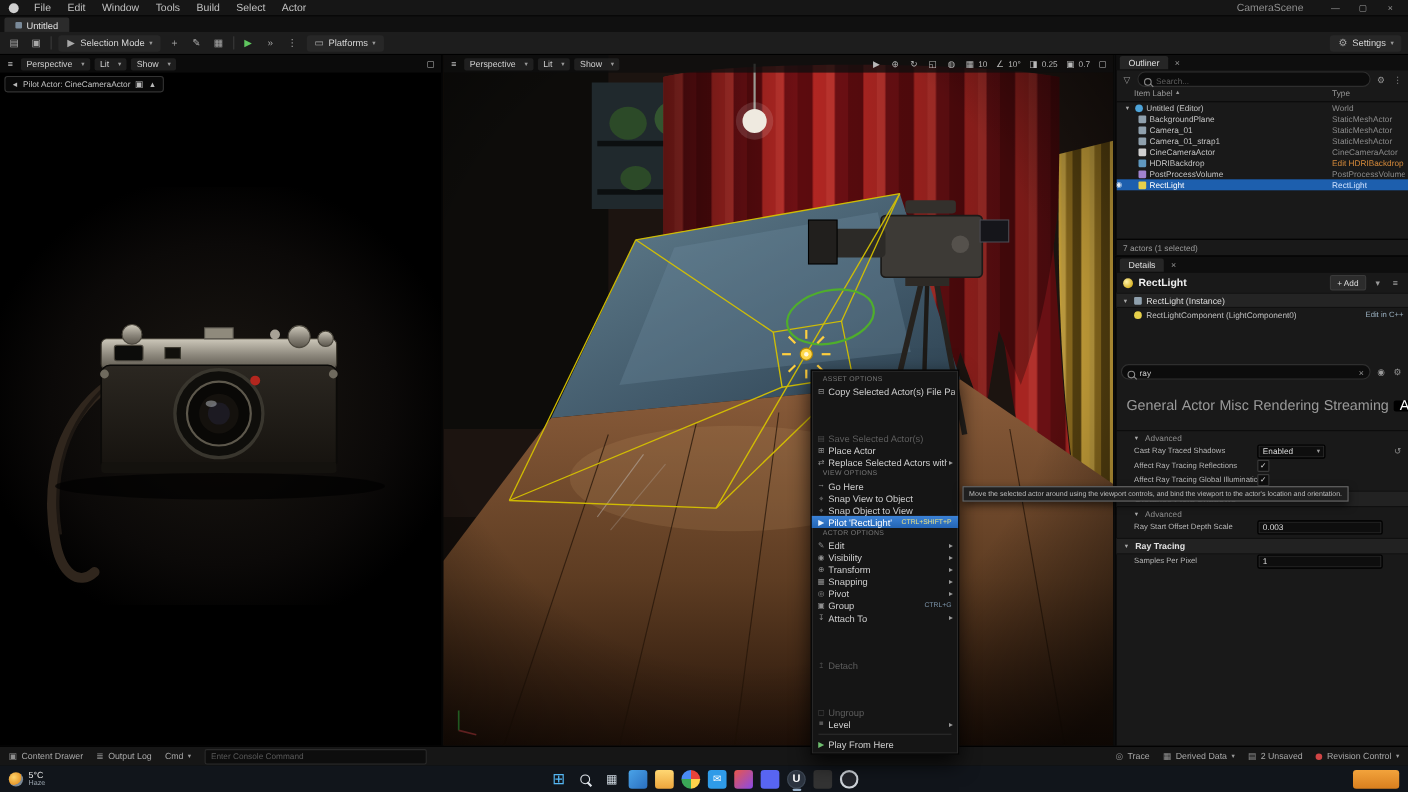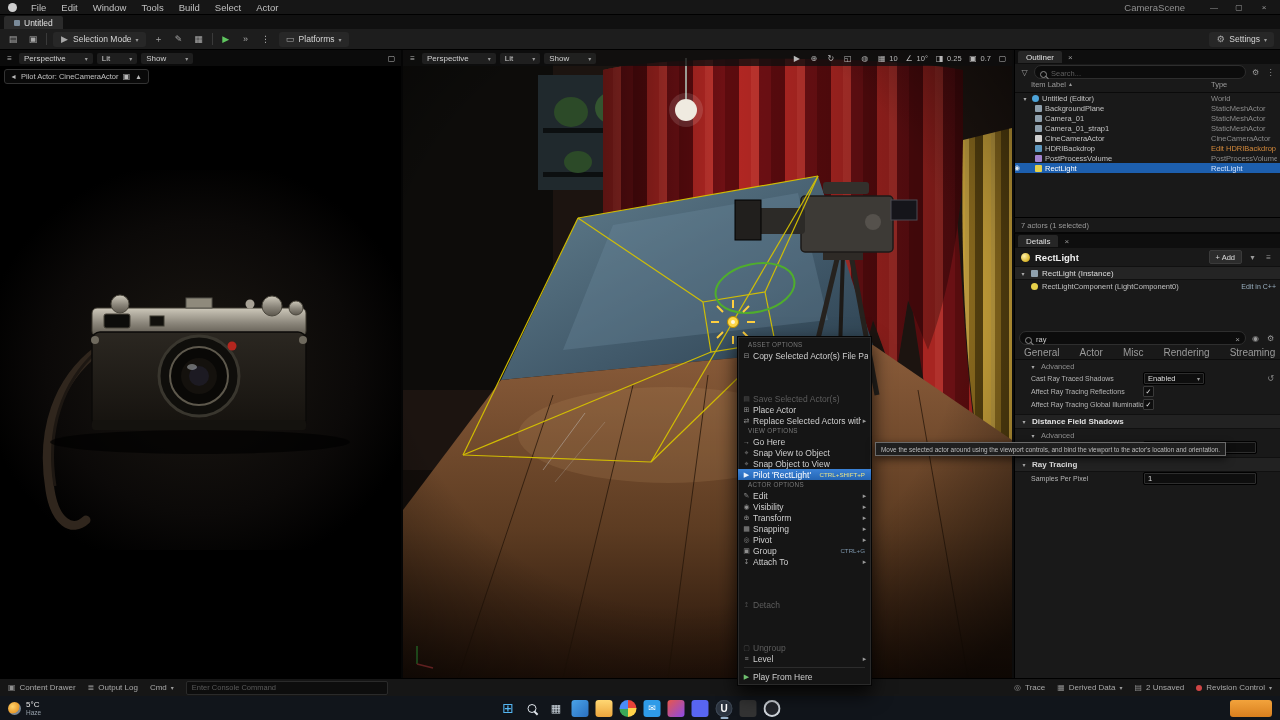--- a/index.html
+++ b/index.html
@@ -36,21 +36,21 @@
   .play{color:#5fc65f;font-size:9px;}
 
   
   .left-vp{position:absolute;left:0;top:50px;width:401px;height:628px;background:#000;
            border-right:2px solid #050505;overflow:hidden;}
   .center-vp{position:absolute;left:403px;top:50px;width:609px;height:628px;background:#0c0a09;
              overflow:hidden;}
   .vp-header{position:absolute;left:0;top:0;right:0;height:16px;
              background:rgba(14,14,14,.78);display:flex;align-items:center;gap:4px;
              padding:0 4px;font-size:8px;color:#d0d0d0;z-index:5;}
-  .vp-pill{display:flex;align-items:center;gap:19px;background:rgba(42,42,42,.65);
+  .vp-pill{display:flex;align-items:center;gap:8px;background:rgba(42,42,42,.65);
            border-radius:2px;padding:1px 5px;}
   .vp-ic{font-size:8px;color:#b8b8b8;width:11px;text-align:center;}
   .vp-tools{margin-left:auto;display:flex;align-items:center;gap:6px;font-size:7.5px;color:#b8b8b8;}
   .vp-snap{display:flex;align-items:center;gap:2px;}
   .pilot-pill{position:absolute;left:4px;top:19px;height:13px;display:flex;align-items:center;
               gap:4px;background:rgba(10,10,10,.85);border:1px solid #333;border-radius:3px;
               padding:0 5px;font-size:7.5px;color:#c2c2c2;z-index:6;}
 
   
   .outliner{position:absolute;left:1014px;top:50px;width:266px;height:182px;background:#191919;
@@ -104,21 +104,21 @@
            height:12px;display:flex;align-items:center;padding:0 6px;font-size:7.5px;color:#ddd;}
   .inst-row{height:12px;background:#242424;display:flex;align-items:center;font-size:8px;
             color:#ddd;padding:0 4px;gap:4px;border-top:1px solid #101010;
             border-bottom:1px solid #101010;flex:0 0 auto;}
   .comp-row{height:12px;display:flex;align-items:center;font-size:7.5px;color:#c0c0c0;
             padding:0 4px 0 16px;gap:4px;flex:0 0 auto;}
   .cpp-link{margin-left:auto;font-size:7px;color:#9ab0c0;}
   .cube{width:7px;height:7px;background:#8fa0ad;border-radius:1px;}
   .dot-y{width:7px;height:7px;border-radius:50%;background:#e6d04a;}
   .dt-search{margin-top:38px;}
-  .dt-filters{height:13px;display:flex;align-items:center;gap:20px;padding:0 9px;font-size:10px;
+  .dt-filters{height:13px;display:flex;align-items:center;gap:4px;padding:16px 9px;font-size:13px;
               color:#9a9a9a;border-bottom:1px solid #0c0c0c;flex:0 0 auto;}
   .flt.active{background:#000000;color:#fff;border-radius:2px;padding:0 6px;height:10px;line-height:10px;}
   .sec-h{height:13px;background:#222;display:flex;align-items:center;gap:4px;padding:0 5px;
          font-size:8px;color:#e0e0e0;font-weight:bold;border-top:1px solid #101010;
          border-bottom:1px solid #101010;flex:0 0 auto;}
   .sec-h.mt{margin-top:3px;}
   .adv-h{height:12px;display:flex;align-items:center;gap:4px;padding:0 5px 0 14px;font-size:7.5px;
          color:#8f8f8f;flex:0 0 auto;}
   .dt-row{height:13px;display:flex;align-items:center;padding-left:16px;font-size:7px;
           color:#b5b5b5;position:relative;white-space:nowrap;flex:0 0 auto;}

